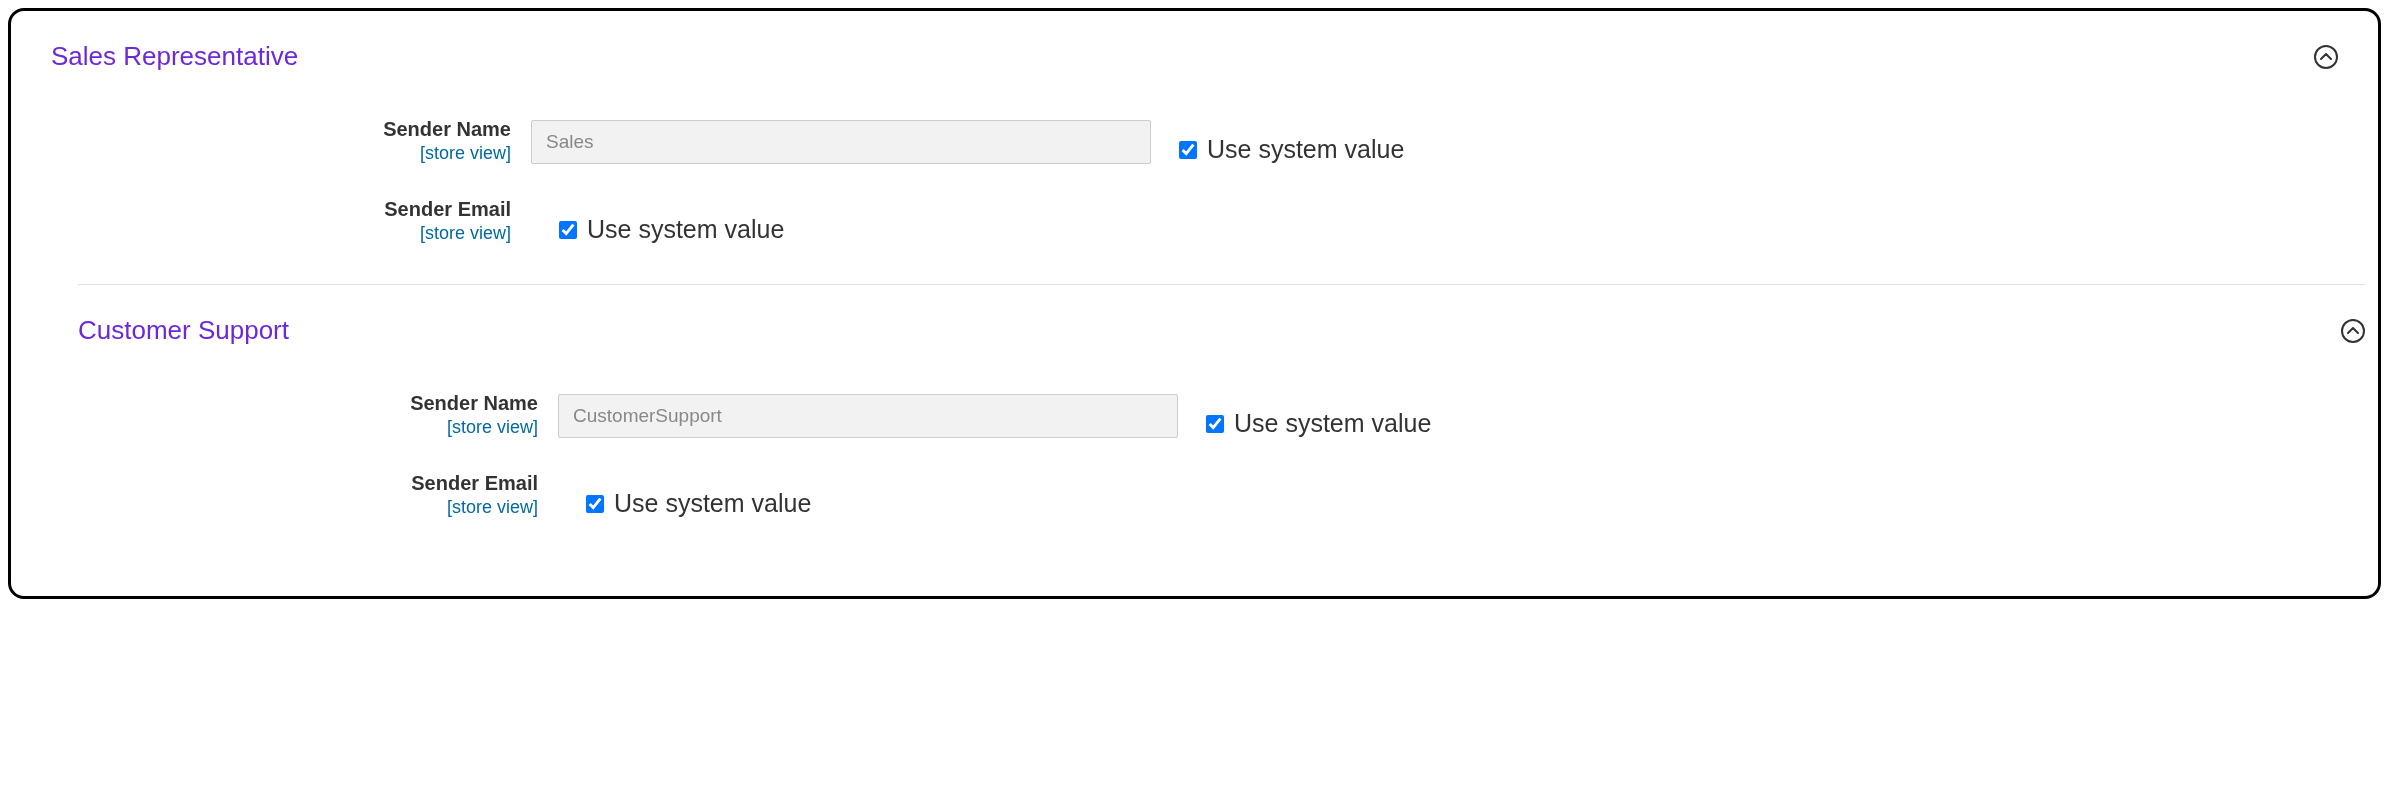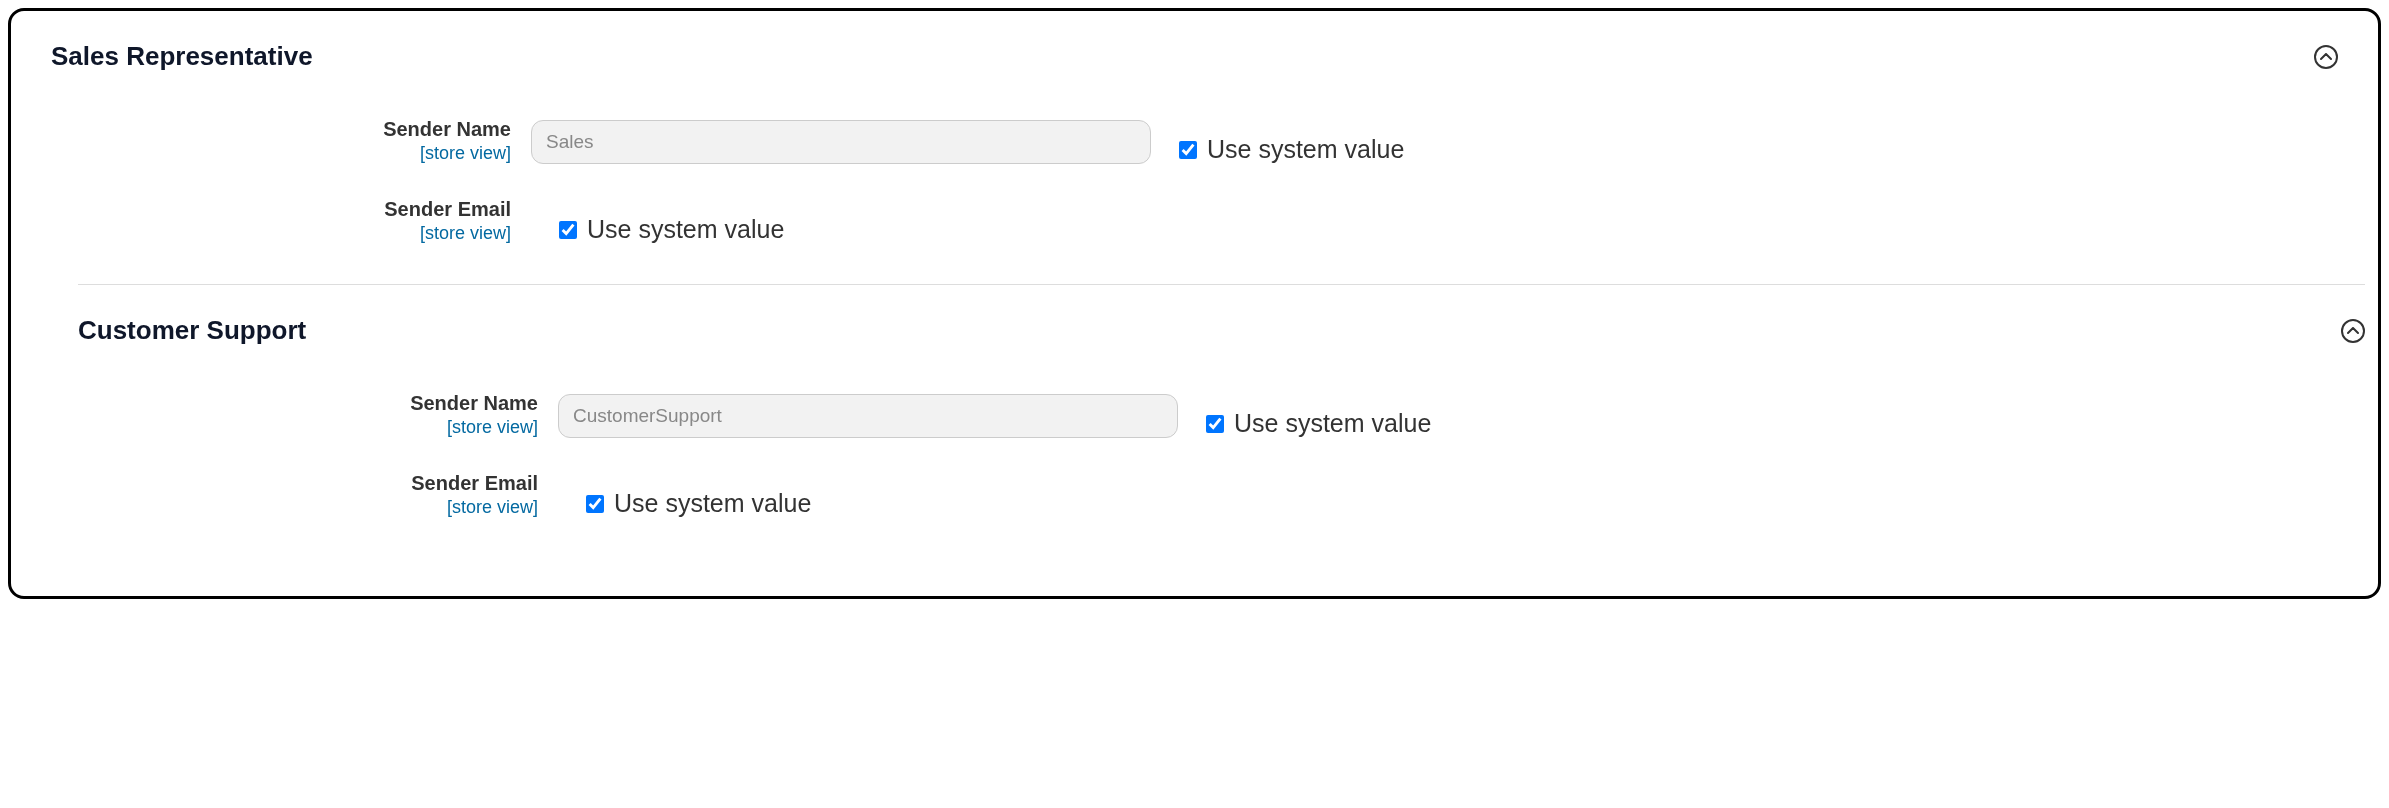--- a/index.html
+++ b/index.html
@@ -29,22 +29,22 @@
     }
     .section-header {
       display: flex;
       justify-content: space-between;
       align-items: center;
       cursor: pointer;
       margin-bottom: 40px;
     }
     .section-title {
       font-size: 26px;
-      font-weight: 700;
-      color: #0f172a;
+      font-weight: 400;
+      color: #6d28d9;
     }
     .collapse-icon {
       width: 24px;
       height: 24px;
       border: 2px solid #333;
       border-radius: 50%;
       display: inline-flex;
       align-items: center;
       justify-content: center;
     }
@@ -79,21 +79,21 @@
       width: 620px;
     }
     .text-input {
       width: 100%;
       height: 44px;
       padding: 8px 14px;
       font-size: 19px;
       border: 1px solid #ccc;
       background: #f2f2f2;
       color: #888;
-      border-radius: 12px;
+      border-radius: 2px;
     }
     .text-input:disabled {
       background: #f2f2f2;
       color: #888;
     }
     .checkbox-col {
       display: flex;
       align-items: center;
       padding-left: 28px;
       padding-top: 10px;

